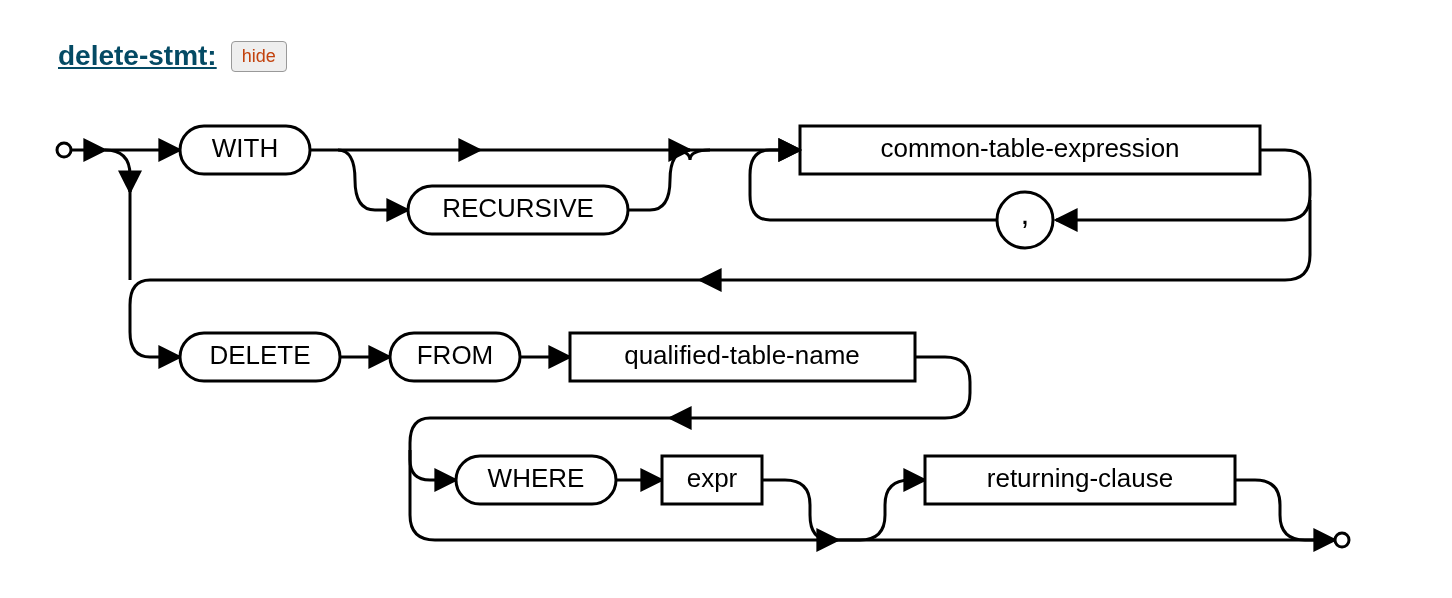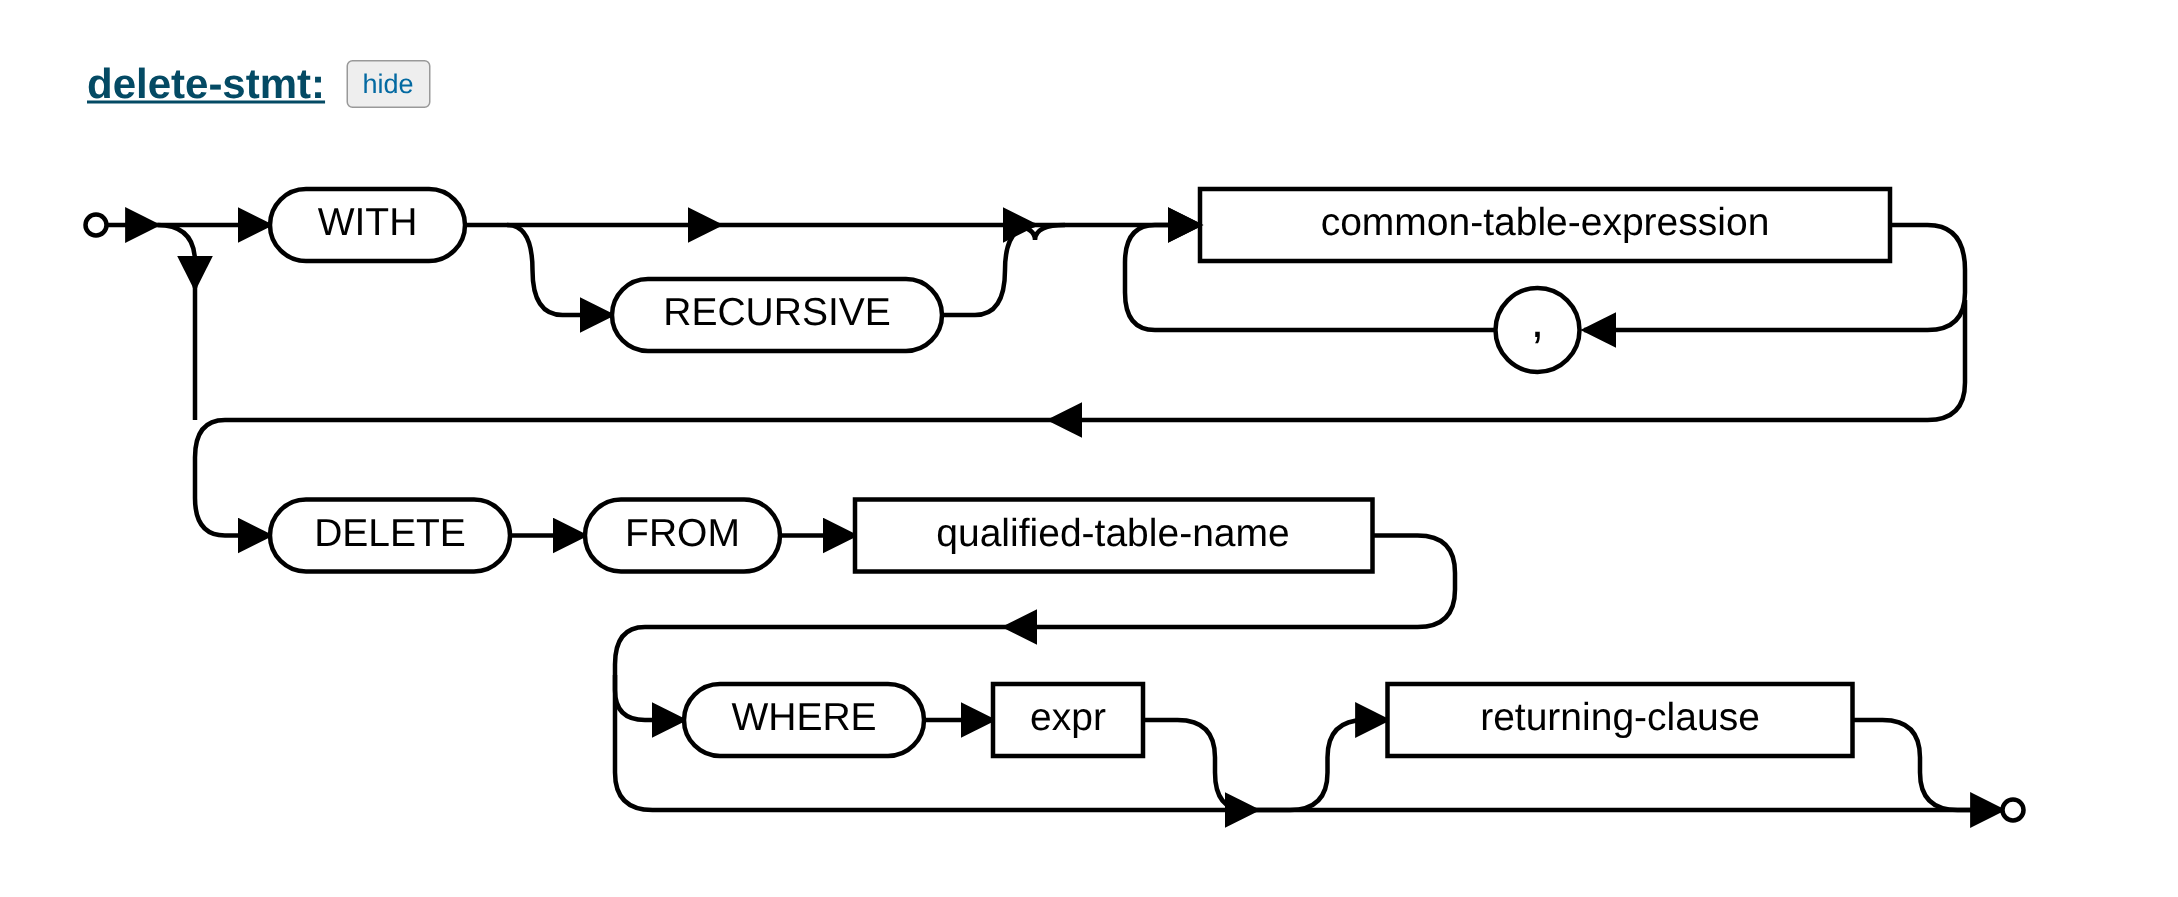--- a/index.html
+++ b/index.html
@@ -1,19 +1,19 @@
 <!DOCTYPE html>
 <html><head>
 <meta charset="utf-8">
 <style>
   html,body{margin:0;padding:0;background:#fff;font-family:Verdana,Geneva,sans-serif}
   .wrap{width:1452px;height:598px;position:relative}
-  .hdr{position:absolute;left:58px;top:40px;display:flex;gap:14px}
+  .hdr{position:absolute;left:58px;top:40px;display:flex;align-items:center;gap:14px}
   .hdr a{color:#044a64;font-weight:bold;font-size:28px;text-decoration:underline}
-  .hdr button{font-size:18px;color:#0369a1;background:#eee;border:1px solid #999;border-radius:4px;padding:4px 10px;cursor:pointer}
+  .hdr button{font-size:18px;color:#c2410c;background:#eee;border:1px solid #999;border-radius:4px;padding:4px 10px;cursor:pointer}
   svg{position:absolute;left:50px;top:120px}
   .bubble{fill:#fff;stroke:#000;stroke-width:3}
   .rect{fill:#fff;stroke:#000;stroke-width:3}
   .lbl{font-family:Verdana,Geneva,sans-serif;font-size:26px;dominant-baseline:middle;text-anchor:middle}
   .line{fill:none;stroke:#000;stroke-width:3}
 </style>
 </head>
 <body>
 <div class="wrap">
 

